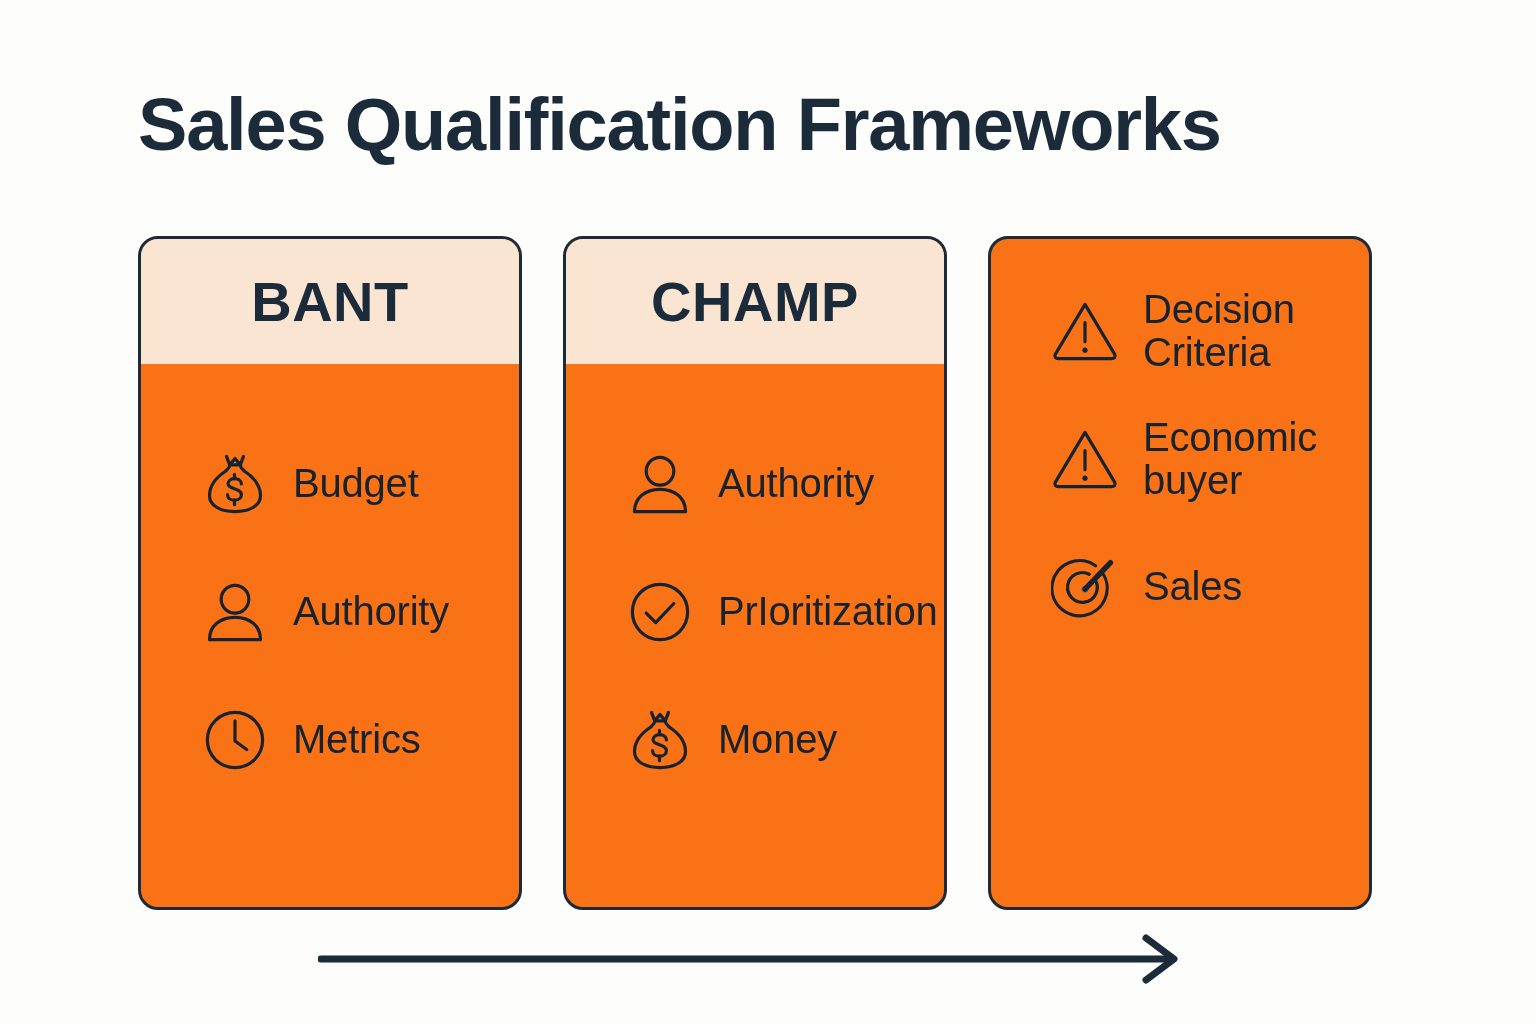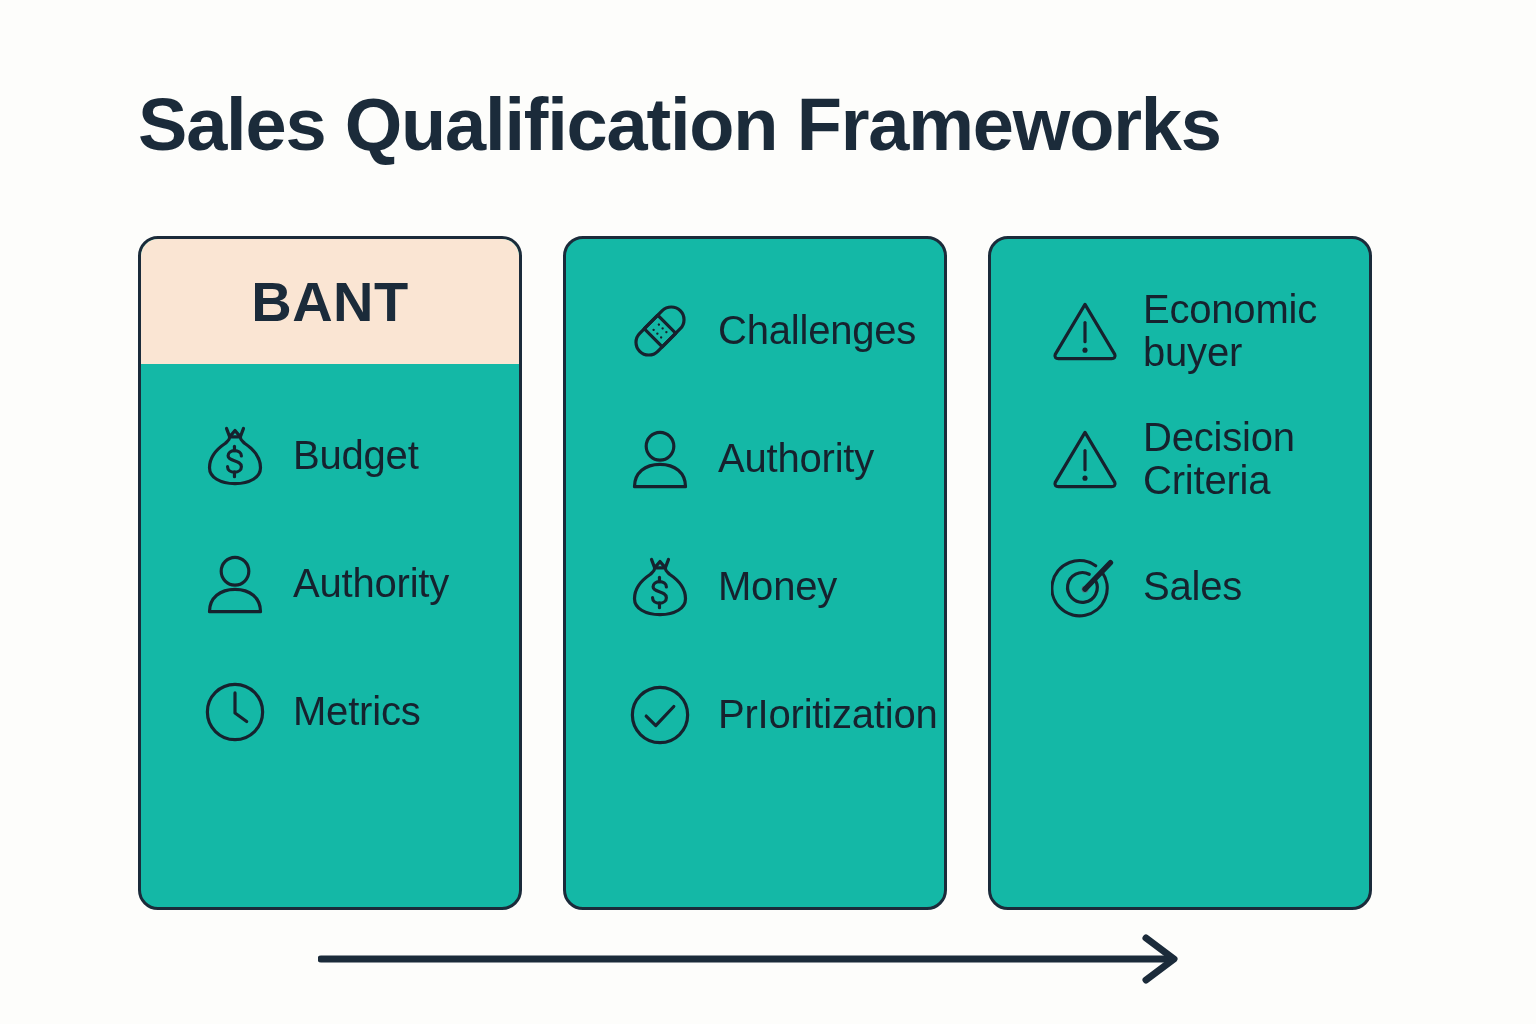--- a/index.html
+++ b/index.html
@@ -42,24 +42,25 @@
     height: 674px;
     display: flex;
     justify-content: space-between;
   }
   .card {
     width: 384px;
     height: 674px;
     box-sizing: border-box;
     border: 3px solid #1B2B3A;
     border-radius: 20px;
-    background: #14b8a6;
+    background: #f97316;
     overflow: hidden;
     display: flex;
     flex-direction: column;
+    gap: 28px;
   }
   .card-header {
     height: 125px;
     flex: 0 0 125px;
     background: #FAE5D3;
     display: flex;
     align-items: center;
     justify-content: center;
   }
   .card-header-label {
@@ -162,102 +163,88 @@
               <path d="M32 14 L32 33 L43 41"></path>
             </svg>
           </span>
           <span class="item-label">Metrics</span>
         </div>
 
       </div>
     </div>
 
     <div class="card">
+      <div class="card-header">
+        <div class="card-header-label">CHAMP</div>
+      </div>
       <div class="card-body">
 
-        <div class="item">
-          <span class="item-icon">
-            <svg viewBox="0 0 64 64" fill="none" stroke="#16222E" stroke-width="3" stroke-linecap="round" stroke-linejoin="round">
-              <g transform="rotate(-45 32 32)">
-                <rect x="5" y="20" width="54" height="24" rx="12"></rect>
-                <rect x="23" y="20" width="18" height="24"></rect>
-                <circle cx="28.5" cy="27" r="1.1" fill="#16222E" stroke="none"></circle>
-                <circle cx="35.5" cy="27" r="1.1" fill="#16222E" stroke="none"></circle>
-                <circle cx="28.5" cy="32" r="1.1" fill="#16222E" stroke="none"></circle>
-                <circle cx="35.5" cy="32" r="1.1" fill="#16222E" stroke="none"></circle>
-                <circle cx="28.5" cy="37" r="1.1" fill="#16222E" stroke="none"></circle>
-                <circle cx="35.5" cy="37" r="1.1" fill="#16222E" stroke="none"></circle>
-              </g>
-            </svg>
-          </span>
-          <span class="item-label">Challenges</span>
-        </div>
 
         <div class="item">
           <span class="item-icon">
             <svg viewBox="0 0 64 64" fill="none" stroke="#16222E" stroke-width="3" stroke-linecap="round" stroke-linejoin="round">
               <circle cx="32" cy="20" r="13"></circle>
               <path d="M8 58 C8 45 18 37 32 37 C46 37 56 45 56 58 Z"></path>
             </svg>
           </span>
           <span class="item-label">Authority</span>
+        </div>
+
+        <div class="item">
+          <span class="item-icon">
+            <svg viewBox="0 0 64 64" fill="none" stroke="#16222E" stroke-width="3" stroke-linecap="round" stroke-linejoin="round">
+              <circle cx="32" cy="32" r="26"></circle>
+              <path d="M19 33 L28 42 L45 24"></path>
+            </svg>
+          </span>
+          <span class="item-label">PrIoritization</span>
         </div>
 
         <div class="item">
           <span class="item-icon">
             <svg viewBox="0 0 64 64" fill="none" stroke="#16222E" stroke-width="3" stroke-linecap="round" stroke-linejoin="round">
               <path d="M24 6 L27 14 L32 8 L37 14 L40 6"></path>
               <path d="M27 14 C27 17 25 18 23 20 C14 26 8 34 8 43 C8 52 18 58 32 58 C46 58 56 52 56 43 C56 34 50 26 41 20 C39 18 37 17 37 14 Z"></path>
               <path d="M38 32 C38 29 35 27 31.5 27 C28 27 25.5 29 25.5 31.8 C25.5 37.5 38 35.5 38 42 C38 45 35.2 47.2 31.5 47.2 C28 47.2 25 45.2 25 42"></path>
               <path d="M31.5 23 L31.5 27"></path>
               <path d="M31.5 47.2 L31.5 51.5"></path>
             </svg>
           </span>
           <span class="item-label">Money</span>
         </div>
 
-        <div class="item">
-          <span class="item-icon">
-            <svg viewBox="0 0 64 64" fill="none" stroke="#16222E" stroke-width="3" stroke-linecap="round" stroke-linejoin="round">
-              <circle cx="32" cy="32" r="26"></circle>
-              <path d="M19 33 L28 42 L45 24"></path>
-            </svg>
-          </span>
-          <span class="item-label">PrIoritization</span>
-        </div>
-
       </div>
     </div>
 
     <div class="card">
       <div class="card-body">
 
 
         <div class="item">
           <span class="item-icon">
             <svg viewBox="0 0 64 64" fill="none" stroke="#16222E" stroke-width="3" stroke-linecap="round" stroke-linejoin="round">
               <path d="M32 7 L60 54 C61 56.5 59.5 58 57 58 L7 58 C4.5 58 3 56.5 4 54 Z"></path>
               <path d="M32 24 L32 42"></path>
               <circle cx="32" cy="50" r="2.4" fill="#16222E" stroke="none"></circle>
             </svg>
           </span>
-          <span class="item-label">Economic
-buyer</span>
+          <span class="item-label">Decision
+Criteria</span>
         </div>
 
         <div class="item">
           <span class="item-icon">
             <svg viewBox="0 0 64 64" fill="none" stroke="#16222E" stroke-width="3" stroke-linecap="round" stroke-linejoin="round">
               <path d="M32 7 L60 54 C61 56.5 59.5 58 57 58 L7 58 C4.5 58 3 56.5 4 54 Z"></path>
               <path d="M32 24 L32 42"></path>
               <circle cx="32" cy="50" r="2.4" fill="#16222E" stroke="none"></circle>
             </svg>
           </span>
-          <span class="item-label">Decision
-Criteria</span>
+          <span class="item-label">Economic
+buyer</span>
         </div>
 
         <div class="item">
           <span class="item-icon">
             <svg viewBox="0 0 64 64" fill="none" stroke="#16222E" stroke-width="3" stroke-linecap="round" stroke-linejoin="round">
               <path d="M48 18 A26 26 0 1 1 42 12"></path>
               <path d="M42 26 A14 14 0 1 1 36 20"></path>
               <circle cx="32" cy="34" r="3.2" fill="#5C6B78" stroke="none"></circle>
               <path d="M32 34 L56 9" stroke-width="5"></path>
             </svg>

